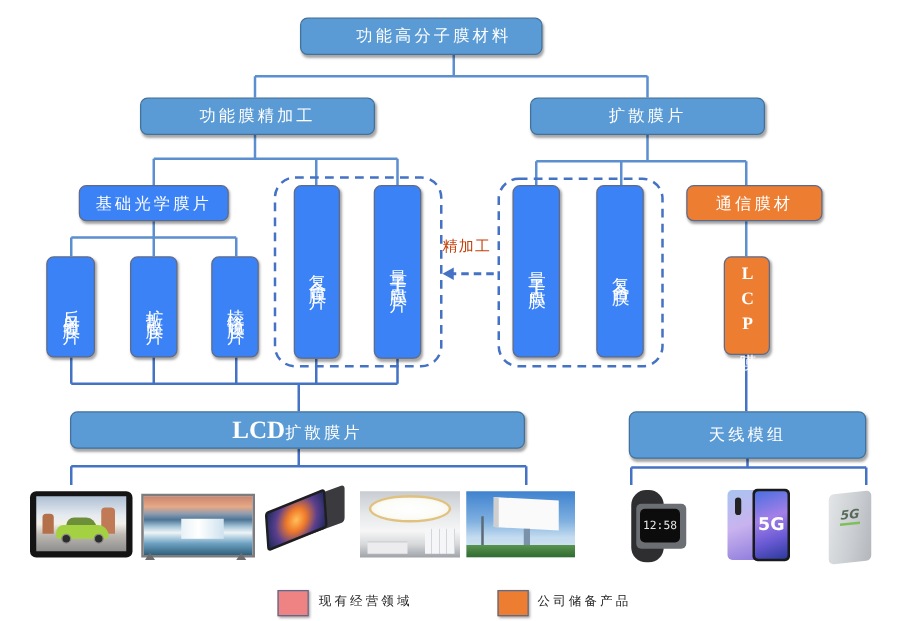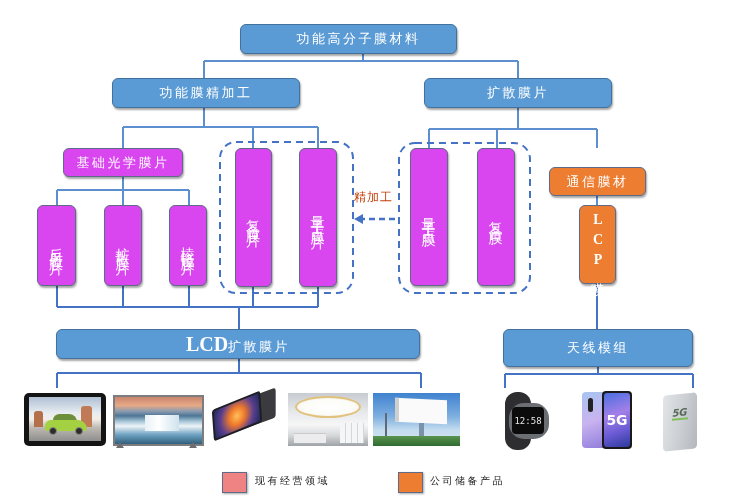--- a/index.html
+++ b/index.html
@@ -1,19 +1,19 @@
 <!DOCTYPE html>
 <html><head>
 <meta charset="utf-8">
 <style>
   html,body{margin:0;padding:0;background:#ffffff;}
   body{width:730px;height:497px;position:relative;overflow:hidden;font-family:"DejaVu Serif",serif;}
   .box{position:absolute;box-sizing:border-box;display:flex;align-items:center;justify-content:center;color:#ffffff;border-radius:6px;box-shadow:1px 2px 2px rgba(0,0,0,0.35);}
   .blue{background:#5b9bd5;border:1px solid #41719c;}
-  .pink{background:#d946ef;border:1px solid #5d6a8a;}
+  .pink{background:#3b82f6;border:1px solid #5d6a8a;}
   .orange{background:#ed7d31;border:1px solid #5d6a8a;}
   .h{font-size:13px;letter-spacing:2.5px;white-space:nowrap;}
   .v{writing-mode:vertical-rl;text-orientation:upright;font-size:14px;letter-spacing:5px;line-height:1;}
   .latin{font-weight:bold;font-family:"Liberation Serif",serif;}
   svg.conn{position:absolute;left:0;top:0;}
   .note{position:absolute;font-size:12px;color:#c2410c;letter-spacing:1px;white-space:nowrap;}
   
   .swatch{position:absolute;width:25px;height:21px;box-sizing:border-box;border:1px solid #5d6a8a;box-shadow:1px 1px 2px rgba(0,0,0,0.35);}
   .legend-text{position:absolute;font-size:10px;letter-spacing:2.5px;color:#222;white-space:nowrap;}
   
@@ -33,21 +33,21 @@
   .img-light{background:linear-gradient(to bottom,#c8ccd1 0%,#e6e8ea 35%,#f6f6f6 60%,#d6d8da 80%,#9fa3a8 100%);}
   .lamp{position:absolute;left:7px;top:3px;width:66px;height:22px;border-radius:50%;box-sizing:border-box;border:2px solid #e0c27e;background:radial-gradient(ellipse at center,#ffffff 0%,#fbfbf7 60%,#eee6d0 100%);}
   .sofa{position:absolute;left:6px;top:40px;width:32px;height:9px;background:#ececee;border-top:1px solid #c9cbcd;}
   .window{position:absolute;left:52px;top:30px;width:24px;height:20px;background:repeating-linear-gradient(to right,#f5f6f7 0 5px,#d4d7da 5px 6px);}
   .img-bill{background:linear-gradient(to bottom,#3f82cf 0%,#7fb0e0 45%,#c4dcef 70%,#d8e7f2 100%);}
   .board{position:absolute;left:22px;top:6px;width:52px;height:24px;background:#fafafa;border-left:4px solid #cfcfcf;box-sizing:border-box;transform:skewY(3deg);}
   .pole{position:absolute;left:46px;top:30px;width:5px;height:18px;background:#7b93aa;}
   .lamp-pole{position:absolute;left:12px;top:20px;width:2px;height:26px;background:#5c6a78;}
   .trees{position:absolute;left:0;bottom:0;width:100%;height:10px;background:linear-gradient(to bottom,#5a9450,#2f6a30);}
   .band{position:absolute;left:8px;top:0;width:26px;height:58px;background:#2e2e30;border-radius:12px;}
-  .case{position:absolute;left:12px;top:11px;width:40px;height:36px;background:#6b6e73;border-radius:15px;}
+  .case{position:absolute;left:12px;top:11px;width:40px;height:36px;background:#6b6e73;border-radius:4px;}
   .wscreen{position:absolute;left:3px;top:4px;width:32px;height:27px;background:#0c0c0c;border-radius:4px;color:#e8e8e8;font-family:"DejaVu Sans Mono",monospace;font-size:9px;display:flex;align-items:center;justify-content:center;}
   .ph-back{position:absolute;left:2px;top:2px;width:26px;height:56px;background:linear-gradient(160deg,#a8c4f0,#c9b3ef 50%,#8e7bdc);border-radius:4px;}
   .ph-cam{position:absolute;left:6px;top:6px;width:5px;height:14px;background:#222;border-radius:3px;}
   .ph-front{position:absolute;left:22px;top:1px;width:30px;height:58px;background:#1a1a1a;border-radius:4px;padding:2px;box-sizing:border-box;}
   .ph-screen{width:100%;height:100%;border-radius:3px;background:linear-gradient(160deg,#4a6fe0,#a37fe8 40%,#6a5ad4 70%,#2c3a9c);display:flex;align-items:center;justify-content:center;color:#fff;font-family:"DejaVu Sans",sans-serif;font-weight:bold;font-size:14px;}
   .bs-box{position:absolute;left:6px;top:2px;width:34px;height:56px;background:linear-gradient(100deg,#e3e5e7 0%,#c8ccd0 60%,#b3b7bb 100%);border-radius:4px;transform:skewY(-6deg);display:flex;align-items:flex-start;justify-content:center;padding-top:14px;box-sizing:border-box;}
   .bs-text{color:#5a6a5a;font-family:"DejaVu Sans",sans-serif;font-weight:bold;font-style:italic;font-size:10px;border-bottom:2px solid #7fbf5a;line-height:1;}
 </style>
 </head>
 <body>
@@ -65,21 +65,21 @@
     <path d="M597 284 V329"></path>
     <path d="M239 359 V373 M57 373 H421 M57 373 V388 M421 373 V388"></path>
     <path d="M598 359 V374 M505 374 H693 M505 374 V388 M693 374 V388"></path>
     <rect x="220" y="142" width="133" height="151" rx="16" stroke-dasharray="7 5"></rect>
     <rect x="399" y="143" width="131" height="150" rx="16" stroke-dasharray="7 5"></rect>
     <line x1="395" y1="219" x2="361" y2="219" stroke-width="2.5" stroke-dasharray="6 4"></line>
   </g>
   <polygon points="354,219 363,214 363,224" fill="#4472c4"></polygon>
 </svg>
 
-<div class="box blue" style="left:240px;top:24px;width:217px;height:30px;padding-left:20px;">
+<div class="box blue" style="left:240px;top:14px;width:194px;height:30px;padding-left:20px;">
   <span class="h">功能高分子膜材料</span>
 </div>
 <div class="box blue" style="left:112px;top:78px;width:188px;height:30px;">
   <span class="h">功能膜精加工</span>
 </div>
 <div class="box blue" style="left:424px;top:78px;width:188px;height:30px;">
   <span class="h">扩散膜片</span>
 </div>
 
 <div class="box pink" style="left:63px;top:148px;width:120px;height:29px;">
@@ -102,21 +102,21 @@
 </div>
 
 <span class="note" style="left:354px;top:189px;">精加工</span>
 
 <div class="box pink" style="left:410px;top:148px;width:38px;height:138px;">
   <span class="v">量子点膜</span>
 </div>
 <div class="box pink" style="left:477px;top:148px;width:38px;height:138px;">
   <span class="v">复合膜</span>
 </div>
-<div class="box orange" style="left:549px;top:148px;width:97px;height:29px;margin-top:19px;">
+<div class="box orange" style="left:549px;top:148px;width:109px;height:29px;">
   <span class="h">通信膜材</span>
 </div>
 <div class="box orange" style="left:579px;top:205px;width:37px;height:79px;">
   <span class="v"><span class="latin">LCP</span><span>膜</span></span>
 </div>
 
 <div class="box blue" style="left:56px;top:329px;width:364px;height:30px;">
   <span class="h"><span class="latin" style="font-size:20px;letter-spacing:0;">LCD</span><span>扩散膜片</span></span>
 </div>
 <div class="box blue" style="left:503px;top:329px;width:190px;height:38px;">

